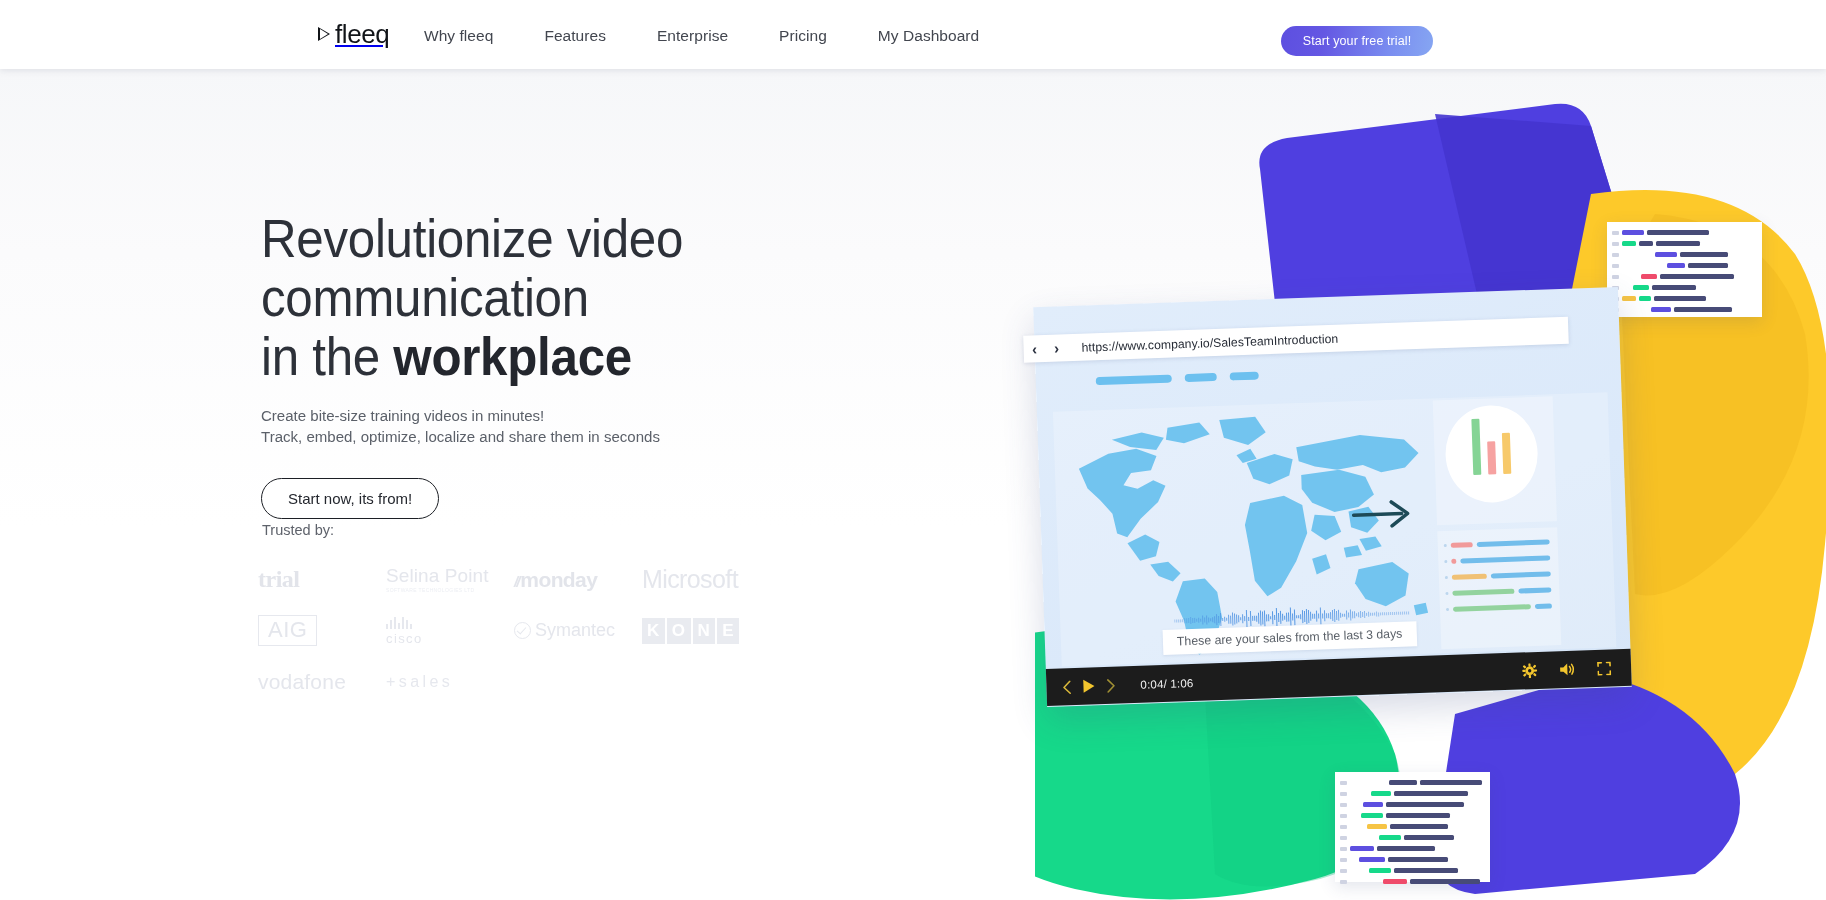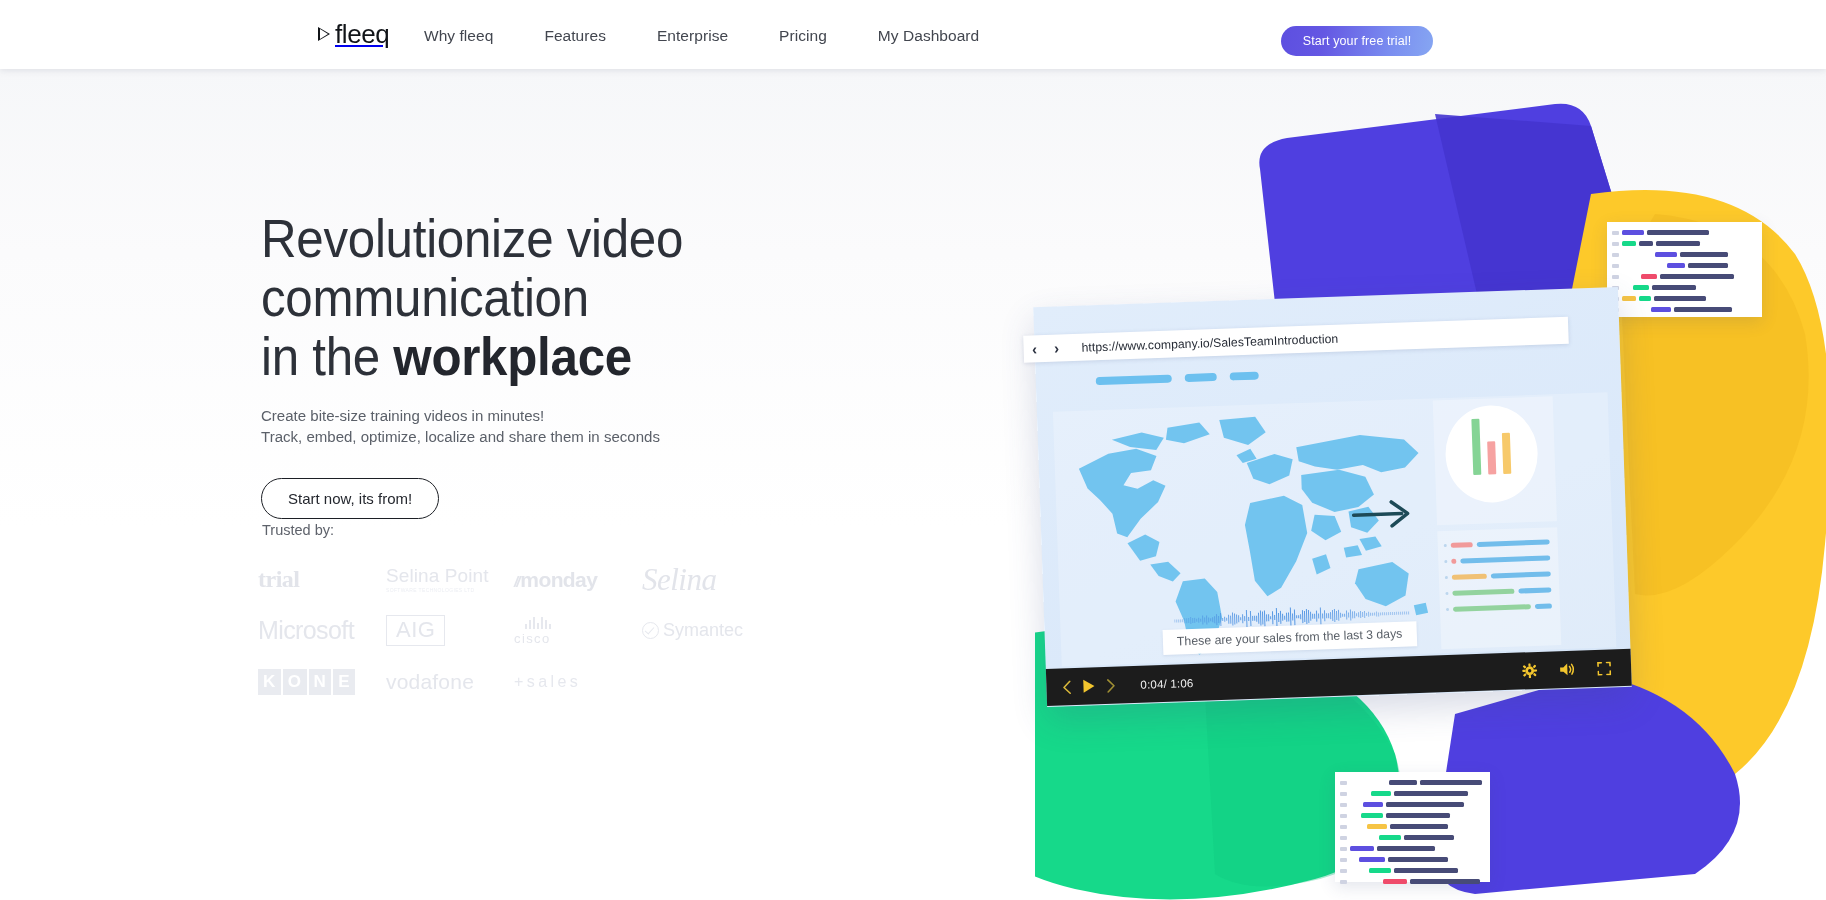--- a/index.html
+++ b/index.html
@@ -182,21 +182,21 @@
   }
   .lg-wework { font-family: "Liberation Serif", serif; font-size: 24px; font-weight: 700; color: #e2e4ea; letter-spacing: -0.5px; }
   .lg-checkpoint { display:flex; flex-direction:column; line-height:1; }
   .lg-checkpoint .cp-main { font-size: 19px; color: #e4e6ec; letter-spacing: 0.1px; }
   .lg-checkpoint .cp-sub { font-size: 5px; color: #eceef3; letter-spacing: 0.35px; margin-top: 3px; }
   .lg-monday { font-size: 21px; font-weight: 700; color: #e2e4ea; letter-spacing: -0.6px; }
   .lg-monday .mw { font-style: italic; font-size: 15px; letter-spacing: -2px; margin-right: 2px; }
   .lg-selina { font-family: "Liberation Serif", serif; font-style: italic; font-size: 31px; color: #e2e4ea; letter-spacing: -0.5px; }
   .lg-microsoft { font-size: 25px; color: #e4e6ec; letter-spacing: -0.6px; }
   .lg-aig { border: 1.5px solid #e6e8ee; color: #e4e6ec; font-size: 22px; padding: 1px 9px 2px 9px; letter-spacing: 0.5px; }
-  .lg-cisco { display:flex; flex-direction:column; align-items:flex-end; line-height:1; }
+  .lg-cisco { display:flex; flex-direction:column; align-items:flex-start; line-height:1; }
   .lg-cisco .bars { display:flex; align-items:flex-end; gap:2px; height:13px; }
   .lg-cisco .bars i { display:block; width:2px; background:#e6e8ee; }
   .lg-cisco .name { font-size: 13px; color: #e4e6ec; letter-spacing: 1.4px; margin-top: 3px; }
   .lg-vmware { font-size: 23px; color: #e4e6ec; letter-spacing: -0.6px; }
   .lg-vmware b { font-weight: 700; }
   .lg-symantec { display:flex; align-items:center; gap:4px; font-size: 18px; color:#e4e6ec; }
   .lg-symantec .chk { width:15px; height:15px; border:1.4px solid #e6e8ee; border-radius:50%; display:inline-block; position:relative; }
   .lg-symantec .chk::after { content:""; position:absolute; left:3.5px; top:2px; width:4px; height:8px; border:solid #e6e8ee; border-width:0 1.4px 1.4px 0; transform:rotate(42deg); }
   .lg-kone { display:flex; gap:2px; }
   .lg-kone span { background:#e9ebf0; color:#ffffff; font-size:17px; font-weight:700; padding:3px 5px; letter-spacing:0.5px; }
@@ -422,23 +422,20 @@
       <span class="lg-wework">trial</span>
     </div>
     <div class="logo-cell">
       <span class="lg-checkpoint">
         <span class="cp-main">Selina Point</span>
         <span class="cp-sub">SOFTWARE TECHNOLOGIES LTD</span>
       </span>
     </div>
     <div class="logo-cell">
       <span class="lg-monday"><span class="mw">//</span><span>monday</span></span>
-    </div>
-    <div class="logo-cell">
-      <span class="lg-selina">Selina</span>
     </div>
 
     <div class="logo-cell">
       <span class="lg-microsoft">Microsoft</span>
     </div>
     <div class="logo-cell">
       <span class="lg-aig">AIG</span>
     </div>
     <div class="logo-cell">
       <span class="lg-cisco">

